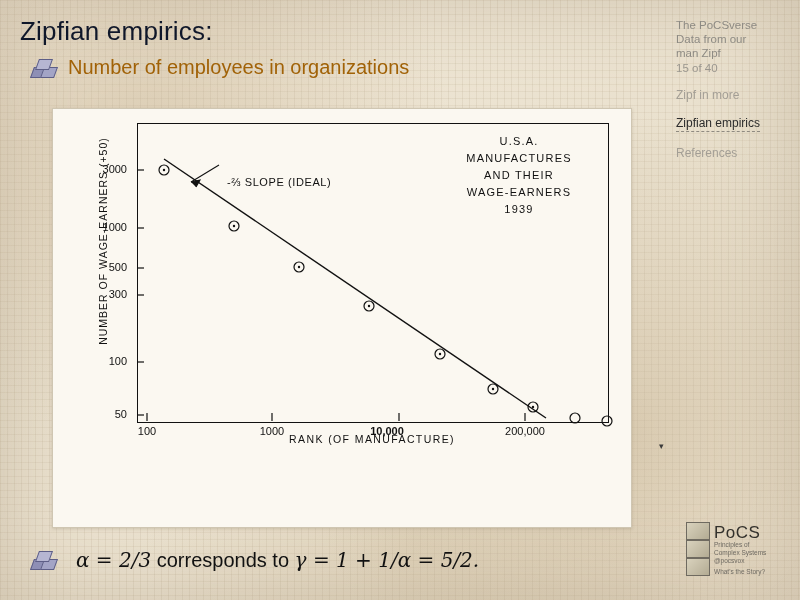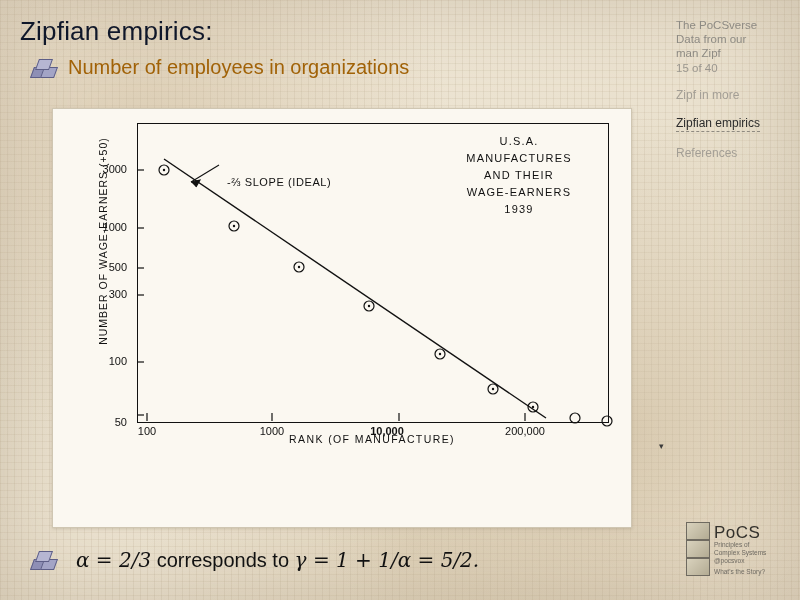--- a/index.html
+++ b/index.html
@@ -363,21 +363,21 @@
           <line x1="340" y1="306" x2="340" y2="298"></line>
           <line x1="466" y1="306" x2="466" y2="298"></line>
         </g>
       </svg>
 
       <div class="ytick" style="left:26px; top:48px;">3000</div>
       <div class="ytick" style="left:26px; top:106px;">1000</div>
       <div class="ytick" style="left:26px; top:146px;">500</div>
       <div class="ytick" style="left:26px; top:173px;">300</div>
       <div class="ytick" style="left:26px; top:240px;">100</div>
-      <div class="ytick" style="left:26px; top:293px;margin-top:8px;">50</div>
+      <div class="ytick" style="left:26px; top:293px;">50</div>
 
       <div class="xtick" style="left:66px;  top:310px; width:44px;">100</div>
       <div class="xtick" style="left:189px; top:310px; width:48px;">1000</div>
       <div class="xtick" style="left:298px; top:310px; width:60px;font-weight:bold;">10,000</div>
       <div class="xtick" style="left:434px; top:310px; width:64px;">200,000</div>
 
       <div class="ylabel">NUMBER OF WAGE-EARNERS (+50)</div>
       <div class="xlabel">RANK (OF MANUFACTURE)</div>
 
       <div class="plot-head">

